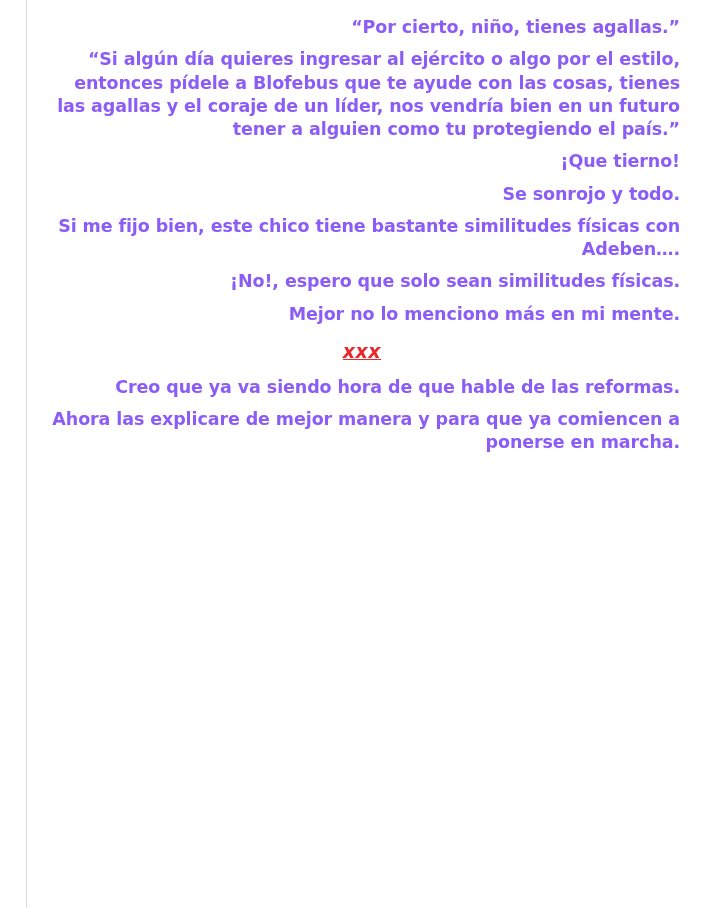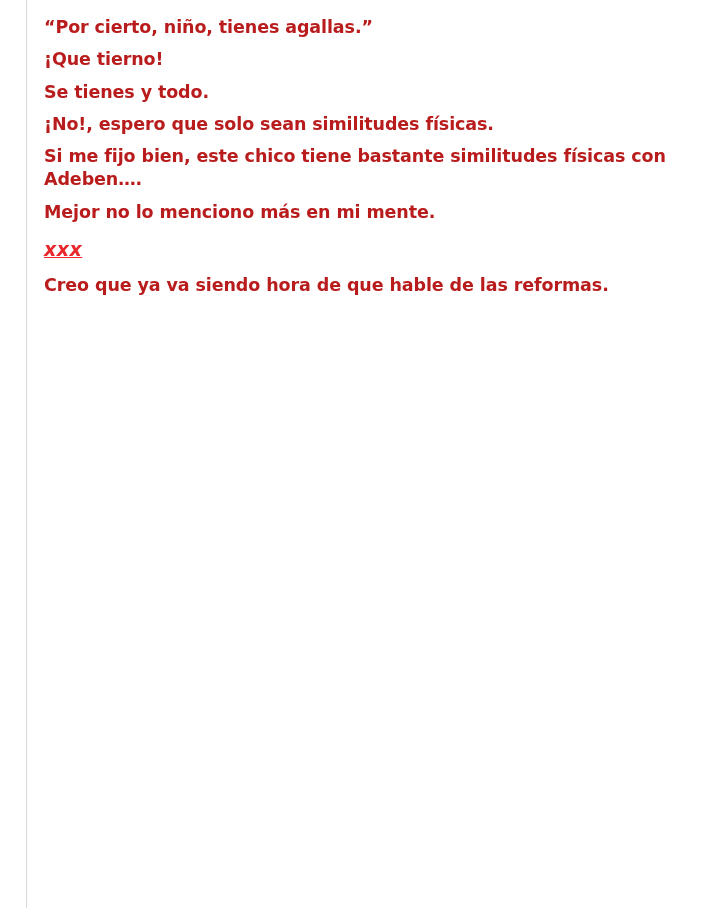--- a/index.html
+++ b/index.html
@@ -34,53 +34,55 @@
     left: 44px;
     top: 16px;
     width: 636px;
   }
   p.para {
     margin: 0 0 9px 0;
     font-size: 17.5px;
     line-height: 1.33;
     font-weight: bold;
     letter-spacing: -0.1px;
-    color: #b91c1c;
-    text-align: left;
+    color: #8b5cf6;
+    text-align: right;
   }
   p.para.spaced-after {
     margin-bottom: 14px;
   }
   .divider {
-    text-align: left;
+    text-align: center;
     margin: 10px 0 14px 0;
   }
   .divider span {
     color: #e8282b;
     font-weight: bold;
     font-style: italic;
     font-size: 19px;
     text-decoration: underline;
     letter-spacing: 0.5px;
   }
 </style>
 </head>
 <body>
 
 <div class="page">
   <div class="left-rule"></div>
   <div class="content">
 
     <p class="para">“Por cierto, niño, tienes agallas.”</p>
+    <p class="para">“Si algún día quieres ingresar al ejército o algo por el estilo, entonces pídele a Blofebus que te ayude con las cosas, tienes las agallas y el coraje de un líder, nos vendría bien en un futuro tener a alguien como tu protegiendo el país.”</p>
     <p class="para">¡Que tierno!</p>
-    <p class="para">Se tienes y todo.</p>
+    <p class="para">Se sonrojo y todo.</p>
+    <p class="para">Si me fijo bien, este chico tiene bastante similitudes físicas con Adeben….</p>
     <p class="para">¡No!, espero que solo sean similitudes físicas.</p>
-    <p class="para">Si me fijo bien, este chico tiene bastante similitudes físicas con Adeben….</p>
     <p class="para spaced-after">Mejor no lo menciono más en mi mente.</p>
 
     <div class="divider">
       <span>xxx</span>
     </div>
 
     <p class="para">Creo que ya va siendo hora de que hable de las reformas.</p>
+    <p class="para">Ahora las explicare de mejor manera y para que ya comiencen a ponerse en marcha.</p>
 
   </div>
 </div>
 
 </body></html>

